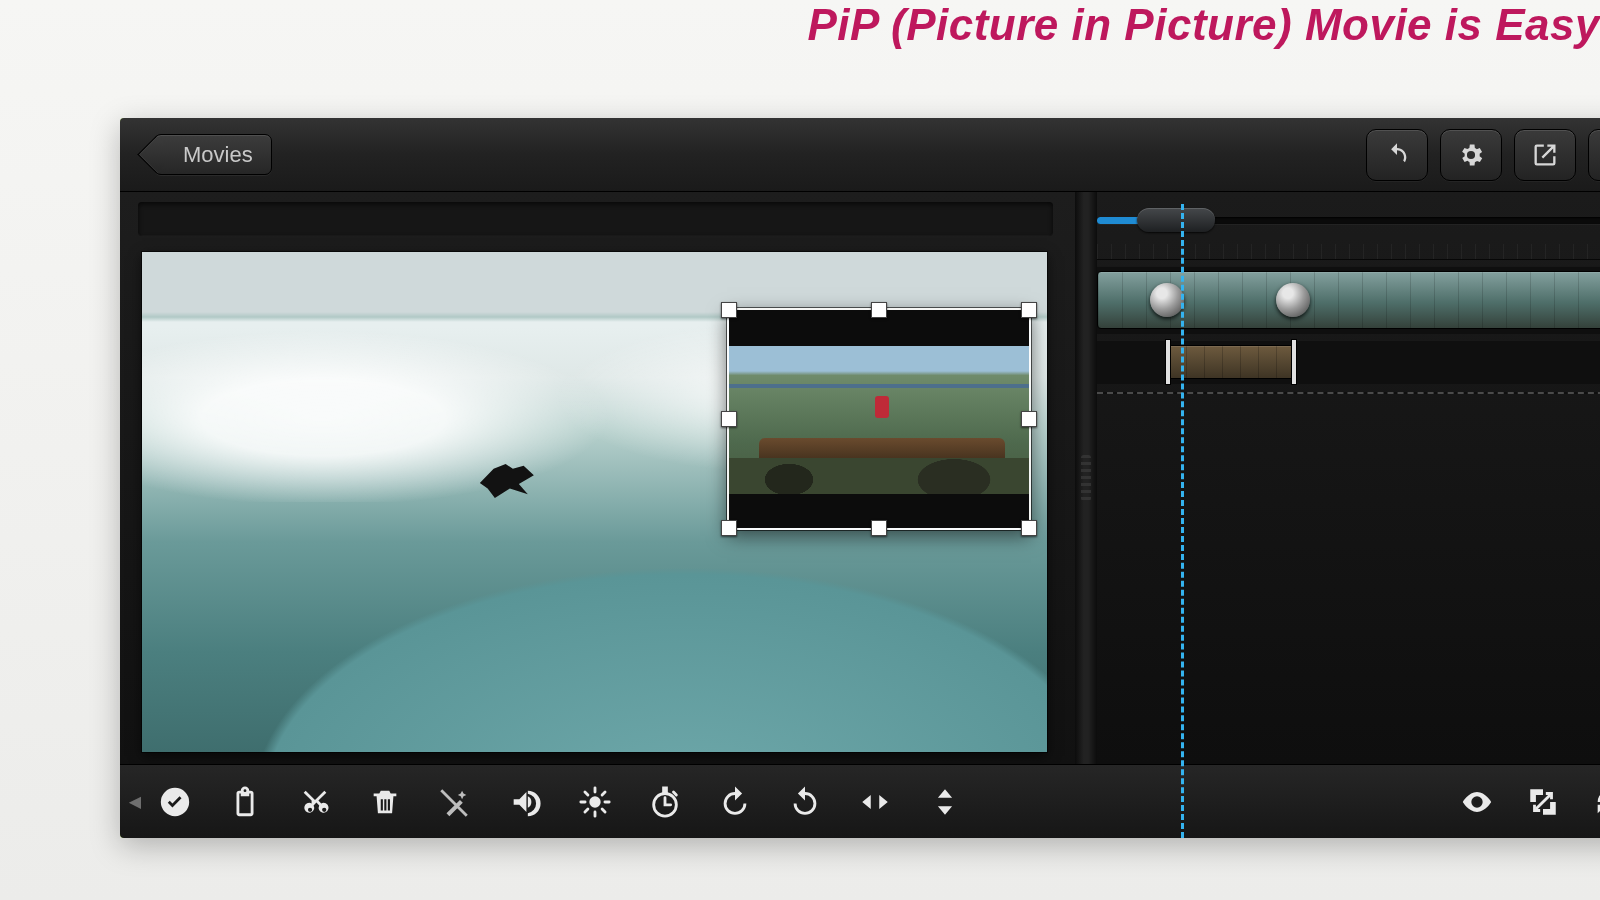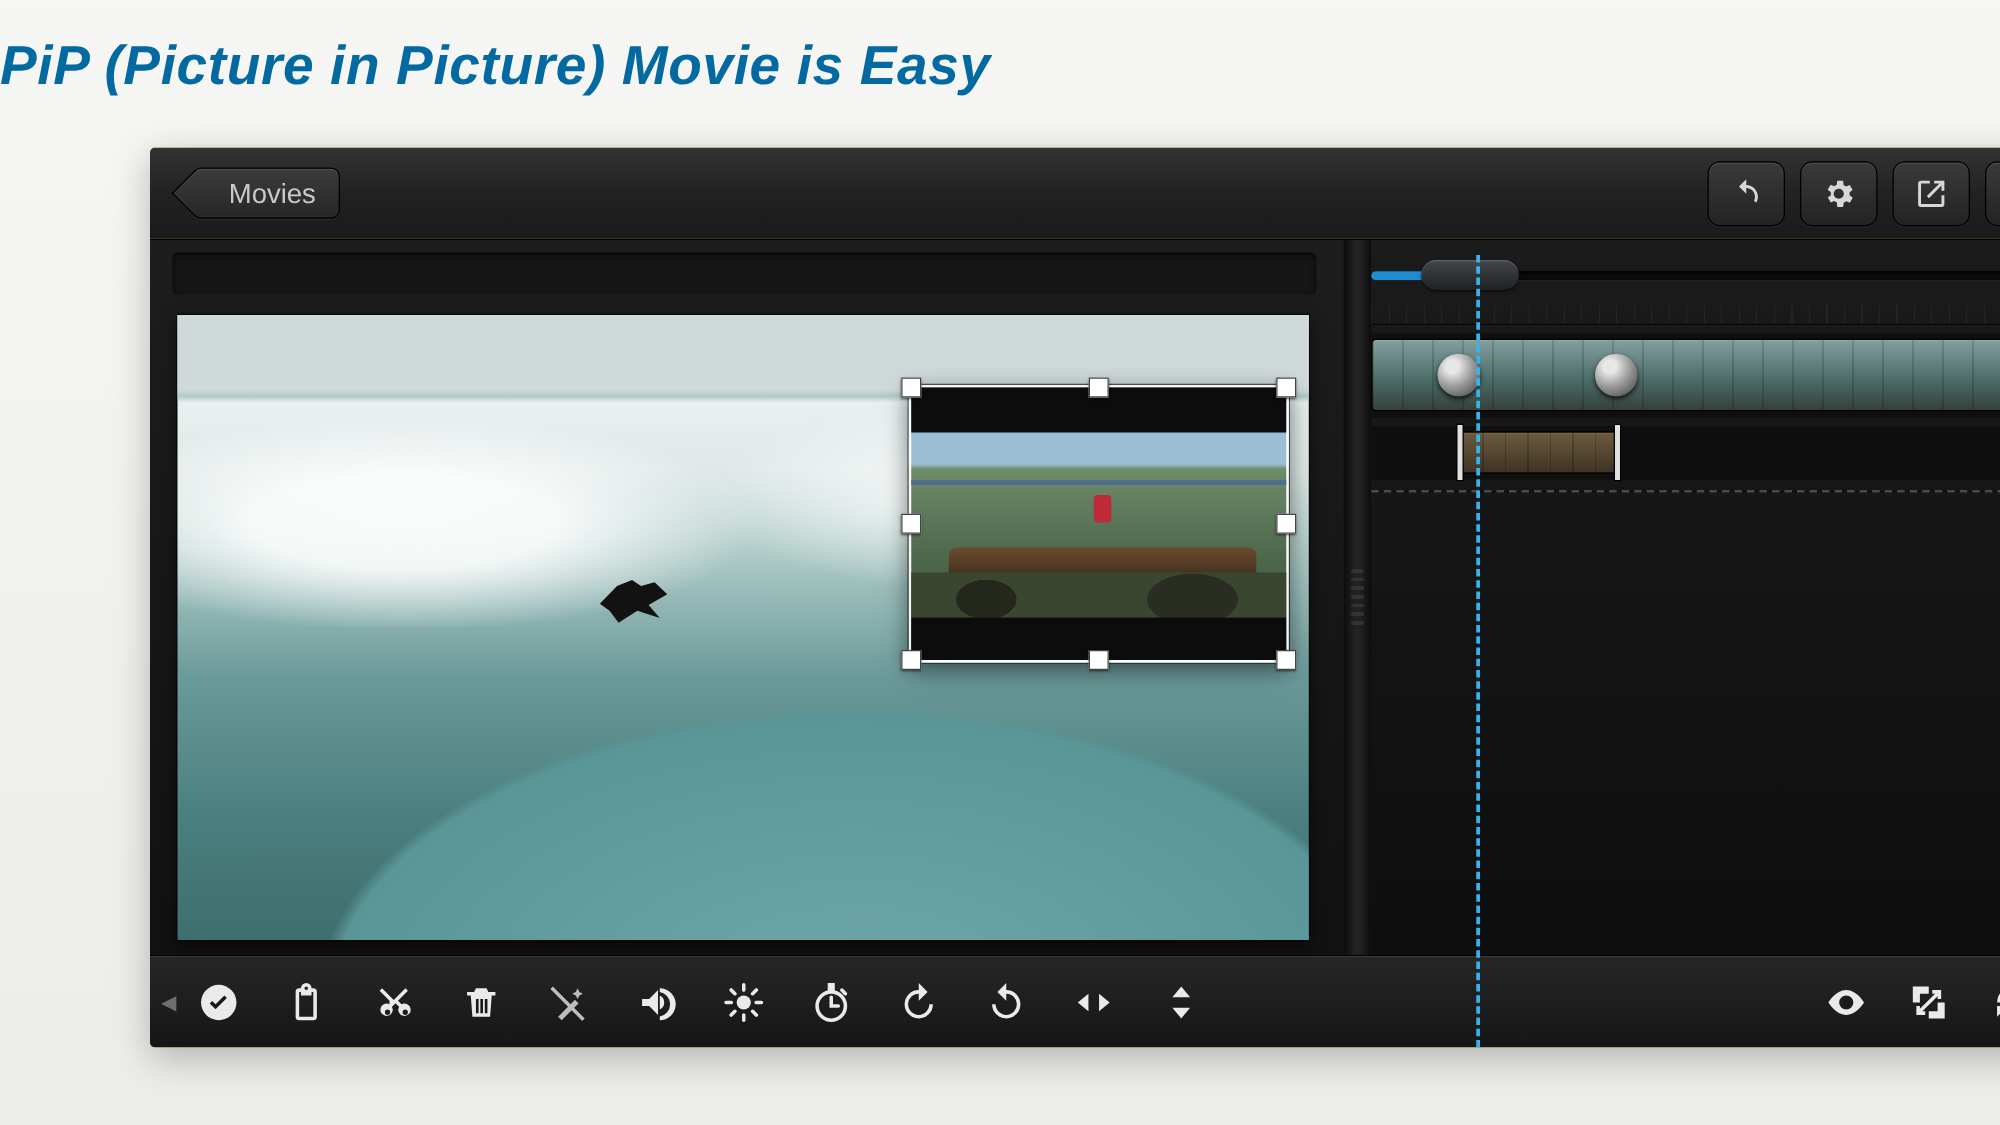--- a/index.html
+++ b/index.html
@@ -3,26 +3,25 @@
 <meta charset="utf-8">
 <style>
   * { box-sizing: border-box; margin: 0; padding: 0; }
   html, body { width: 1600px; height: 900px; overflow: hidden; }
   body {
     background: linear-gradient(180deg, #f6f6f4 0%, #ececea 100%);
     font-family: "Helvetica Neue", Arial, sans-serif;
     color: #555;
   }
   .page-title {
-    text-align: left;
-    margin-top: 28px;
+    text-align: right;
     font-size: 44px;
     font-weight: 600;
     font-style: italic;
-    color: #0369a1;
+    color: #be185d;
     letter-spacing: .5px;
   }
   .app-frame {
     position: absolute;
     left: 120px; top: 118px;
     width: 1544px; height: 720px;
     background: #bef264;
     border-radius: 4px;
     box-shadow: 0 8px 30px rgba(0,0,0,.25);
     overflow: hidden;

